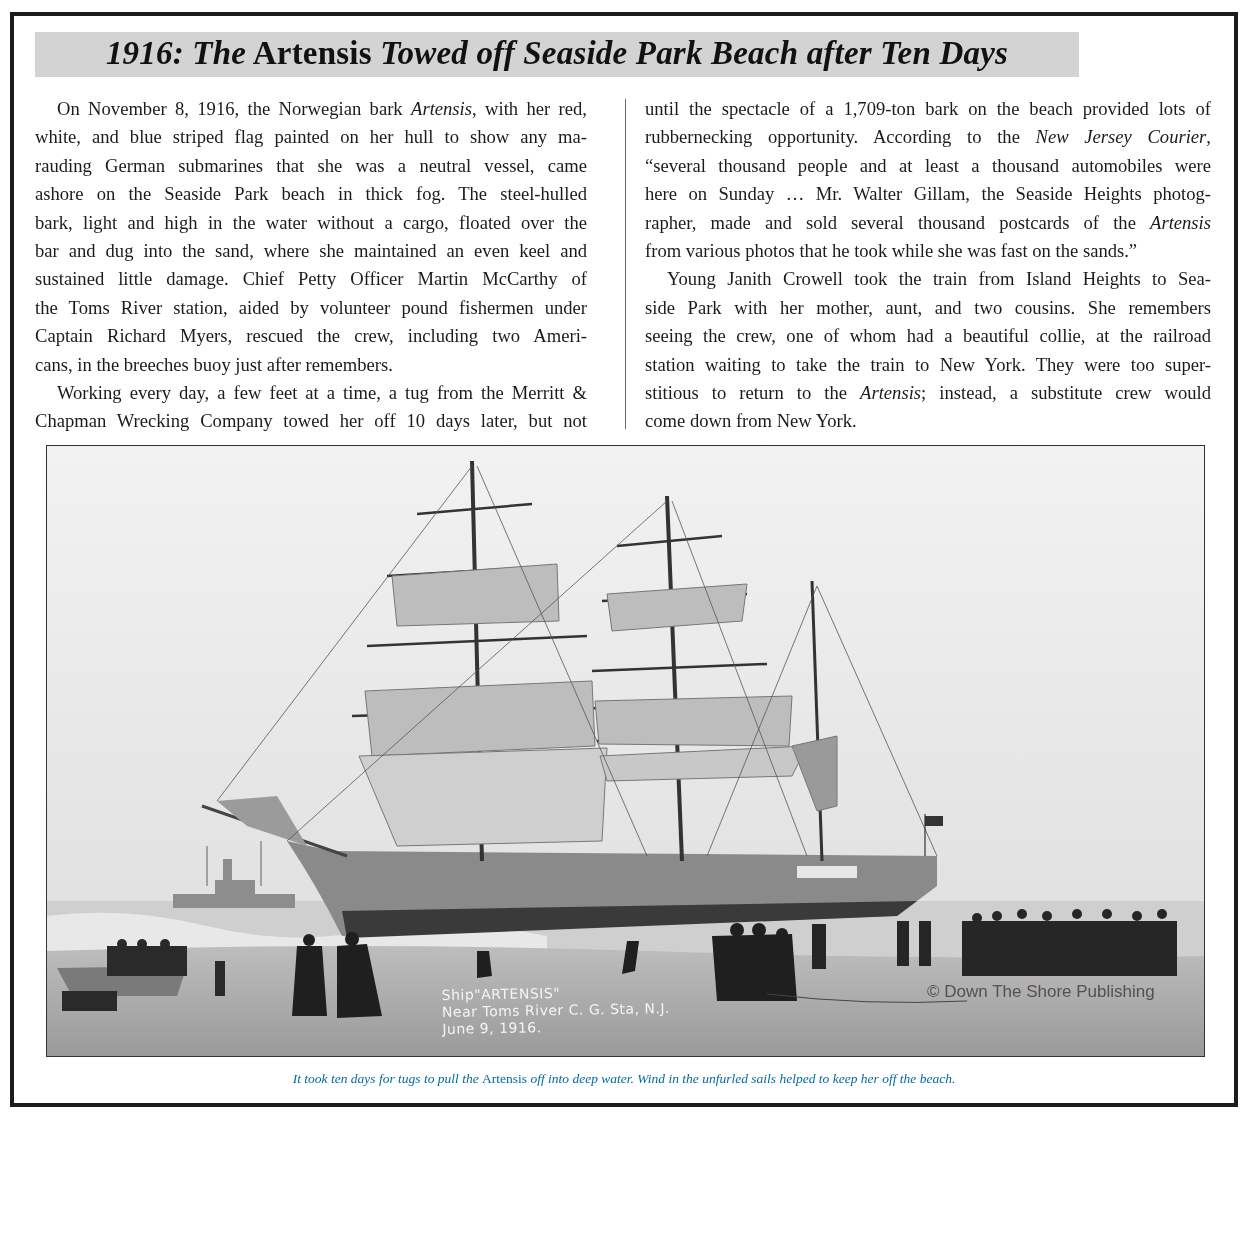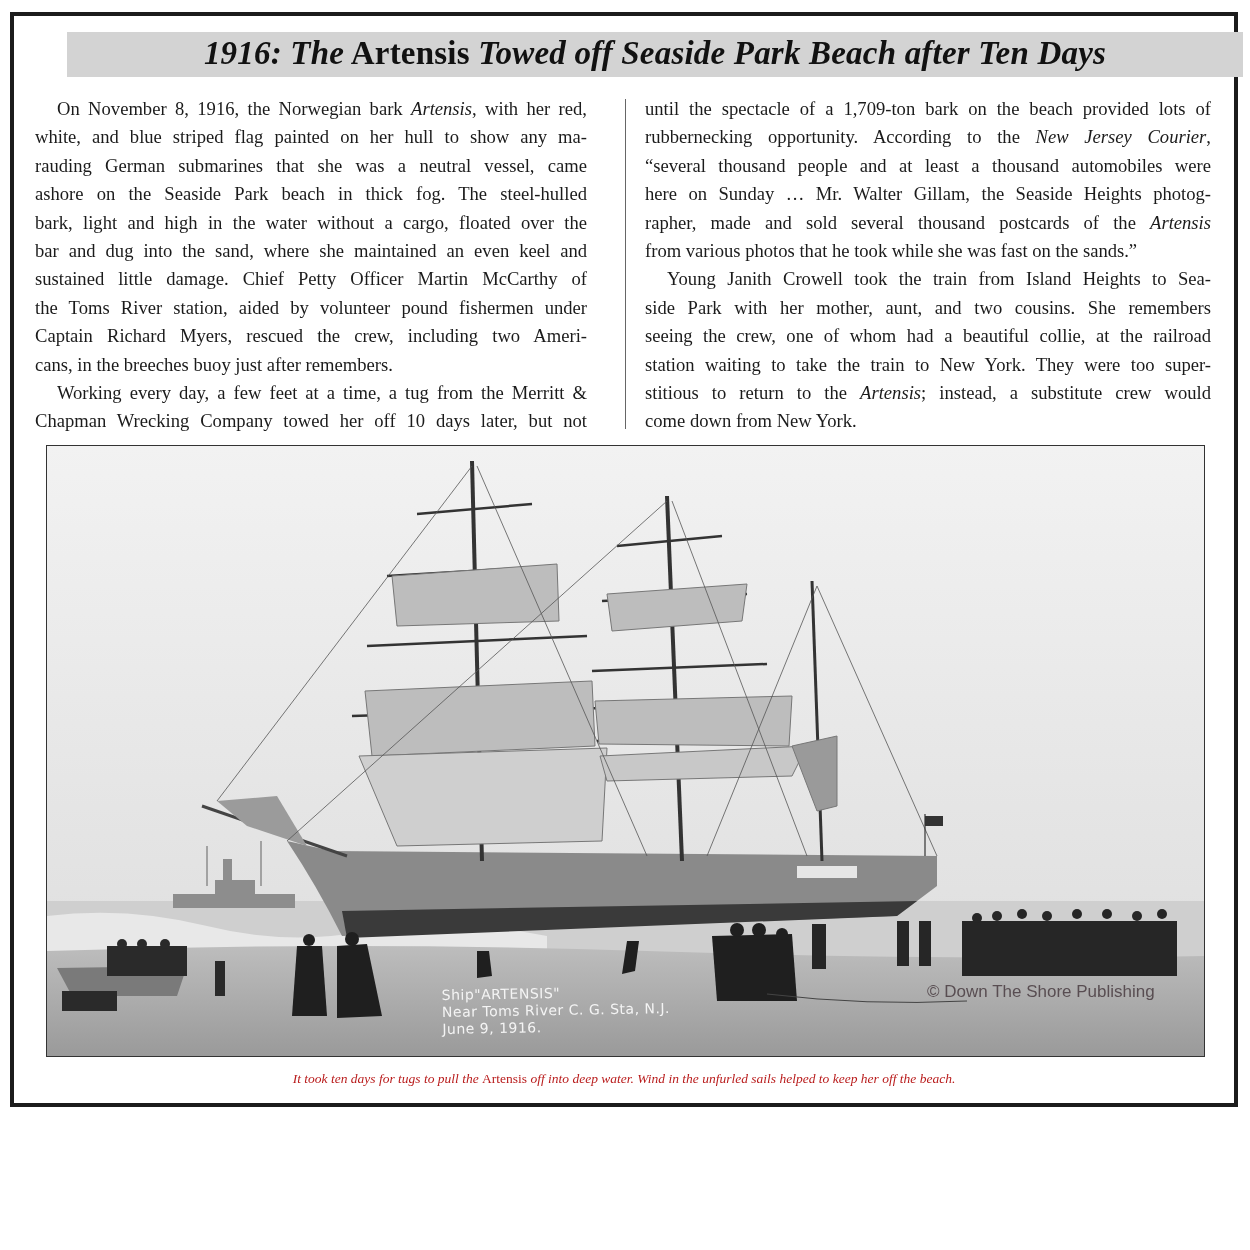--- a/index.html
+++ b/index.html
@@ -1,21 +1,21 @@
 <!DOCTYPE html>
 <html><head>
 <meta charset="utf-8">
 <style>
   html, body { margin:0; padding:0; background:#ffffff; }
   body { width:1250px; height:1250px; position:relative; overflow:hidden;
          font-family:"Liberation Serif", "DejaVu Serif", serif; color:#1a1a1a; }
   .frame { position:absolute; left:10px; top:12px; width:1220px; height:1087px;
            border:4px solid #1c1c1c; background:#fff; }
-  .title-band { position:absolute; left:21px; top:16px; width:1176px; height:45px;
-                background:#d3d3d3;margin-left:32px; }
+  .title-band { position:absolute; left:21px; top:16px; width:1044px; height:45px;
+                background:#d3d3d3; }
   .title { position:absolute; left:0; right:0; top:3px; text-align:center;
            font-family:"Liberation Serif", "DejaVu Serif", serif; font-weight:bold; font-size:33px;
            letter-spacing:0.2px; color:#111; white-space:nowrap; }
   .title .it { font-style:italic; }
   .title .up { font-style:normal; }
   .col { position:absolute; top:79px; font-size:18.6px; line-height:28.4px;
          color:#1b1b1b; }
   .col.left { left:21px; width:552px; }
   .col.right { left:631px; width:566px; }
   .line { display:block; white-space:nowrap; text-align:justify; text-align-last:justify; height:28.4px; }
@@ -25,21 +25,21 @@
   .divider { position:absolute; left:611px; top:83px; width:1px; height:330px; background:#666; }
   .photo { position:absolute; left:32px; top:429px; width:1157px; height:610px;
            border:1px solid #333; overflow:hidden; background:#e9e9e9; }
   .photo svg { display:block; }
   .hand { position:absolute; left:395px; top:539px; color:#f4f4f4; font-family:"DejaVu Sans", sans-serif;
           font-size:14px; line-height:17px; transform:rotate(-1deg); letter-spacing:0.5px; }
   .hand div { white-space:nowrap; }
   .watermark { position:absolute; left:880px; top:536px; font-family:Liberation Sans, sans-serif;
                font-size:17px; color:#4a3d42; opacity:0.85; white-space:nowrap; }
   .caption { position:absolute; left:0; right:0; top:1055px; text-align:center;
-             font-size:13.5px; font-style:italic; color:#b91c1c; }
+             font-size:13.5px; font-style:italic; color:#0369a1; }
   .caption .up { font-style:normal; }
 </style>
 </head>
 <body>
 
 <div class="frame">
   <div class="title-band">
     <div class="title">
       <span class="it">1916:</span>
       <span class="it">The</span>

